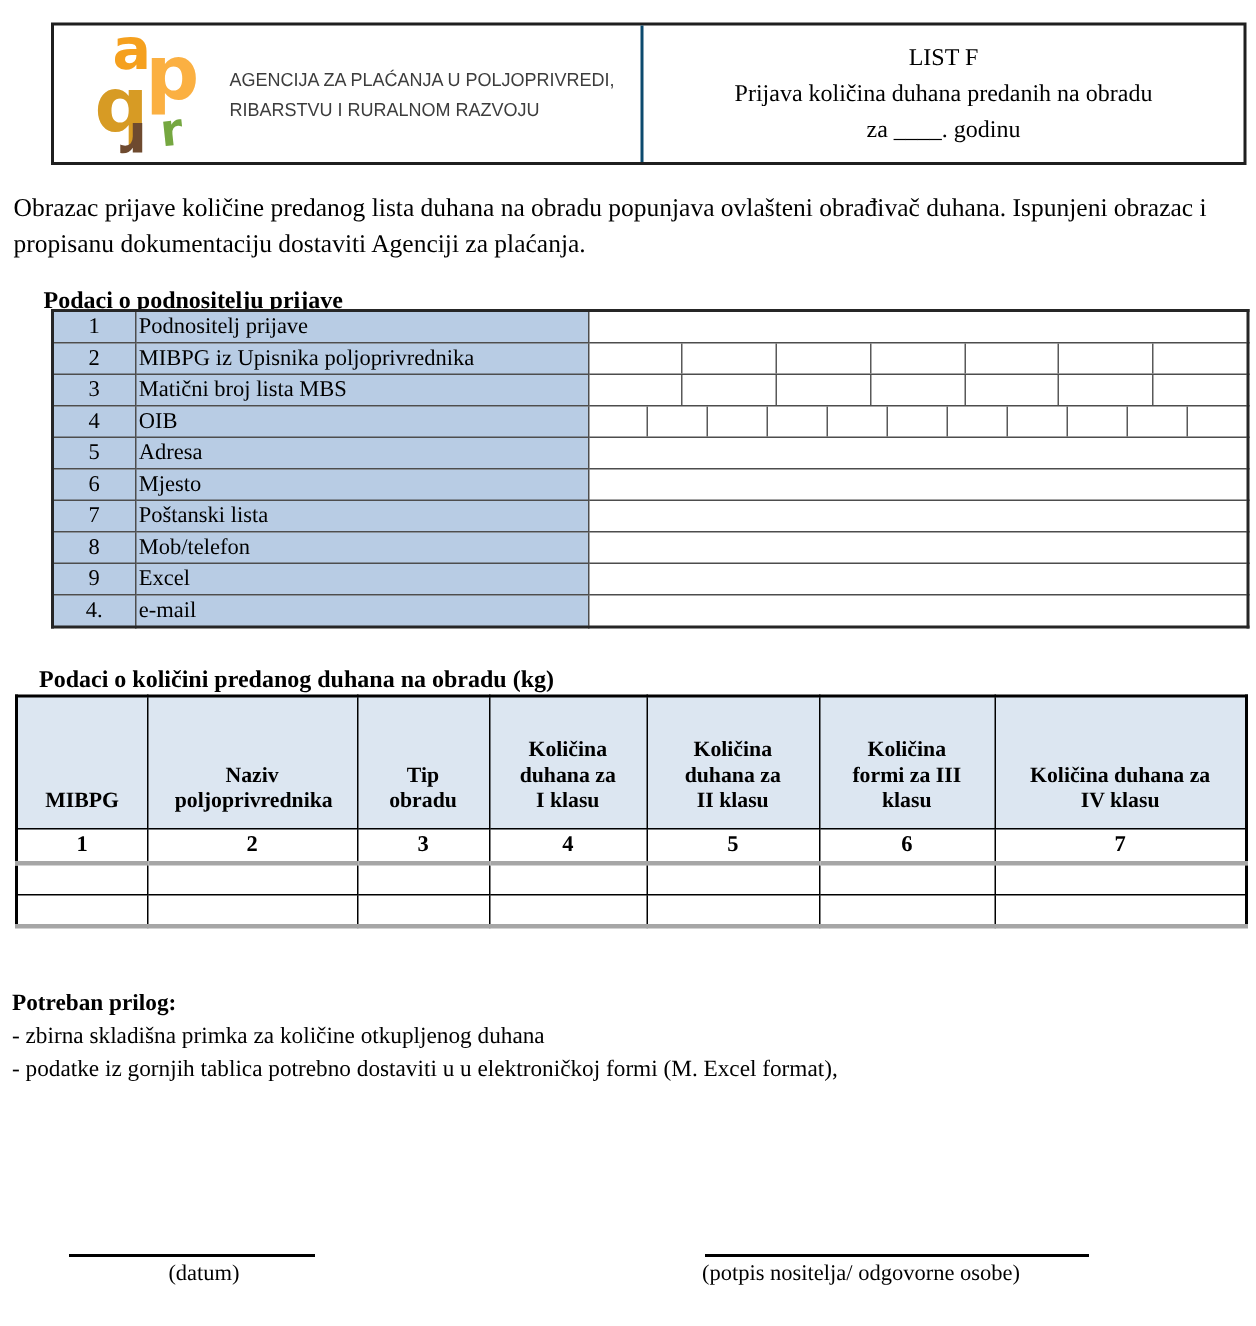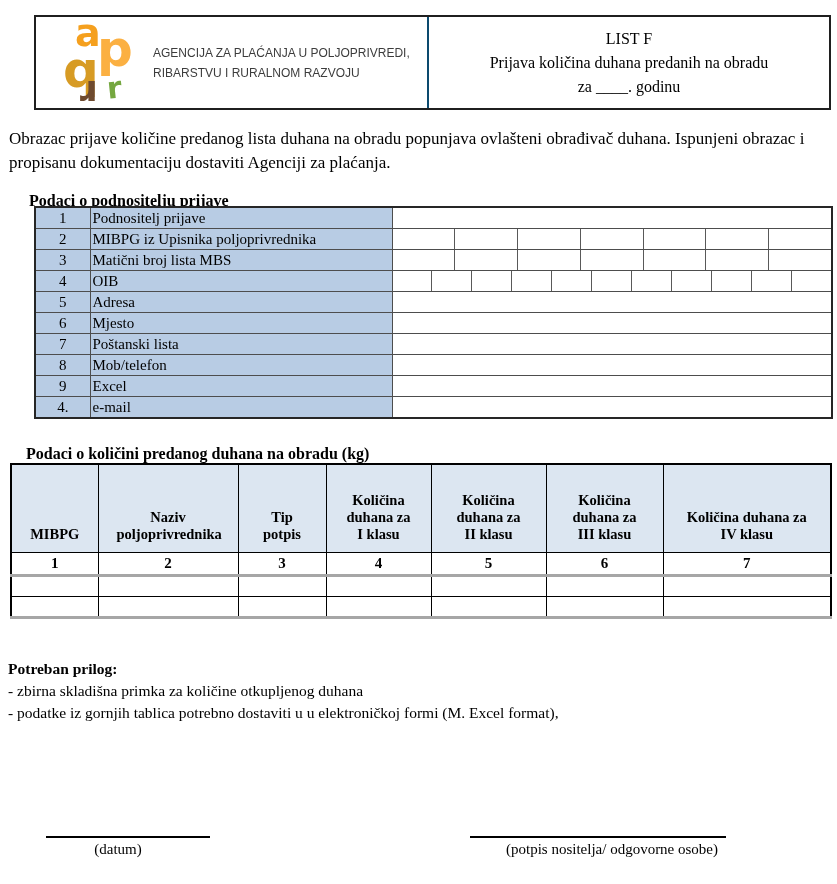--- a/index.html
+++ b/index.html
@@ -56,22 +56,22 @@
 
   
   .attachments{position:absolute;left:8px;top:658px;font-size:15.5px;line-height:1.42;}
   .attachments .att-title{font-weight:bold;}
 
   
   .sig-line{position:absolute;border-bottom:2px solid #000;height:18px;}
   .date-line{left:46px;top:818px;width:164px;}
   .sign-line{left:470px;top:818px;width:256px;}
   .sig-label{position:absolute;text-align:center;font-size:15px;top:841px;}
-  .date-label{left:36px;width:164px;}
-  .sign-label{left:460px;width:304px;}
+  .date-label{left:54px;width:164px;}
+  .sign-label{left:422px;width:304px;}
 </style>
 </head>
 <body>
 
 <div class="page">
 
   <div class="header-box">
     <div class="header-left">
       <div class="logo">
           <span style="color: rgb(245, 160, 30);">a</span>
@@ -197,24 +197,24 @@
         <col style="width:88px">
       <col style="width:105px">
         <col style="width:115px">
         <col style="width:117px">
       <col style="width:168px">
     </colgroup>
     <thead>
         <tr>
           <th>MIBPG</th>
           <th>Naziv poljoprivrednika</th>
-          <th>Tip potpis</th>
+          <th>Tip obradu</th>
           <th>Količina duhana za I klasu</th>
           <th>Količina duhana za II klasu</th>
-          <th>Količina duhana za III klasu</th>
+          <th>Količina formi za III klasu</th>
           <th>Količina duhana za IV klasu</th>
         </tr>
       </thead>
     <tbody>
         <tr class="t2num">
           <td>1</td>
           <td>2</td>
           <td>3</td>
           <td>4</td>
           <td>5</td>

